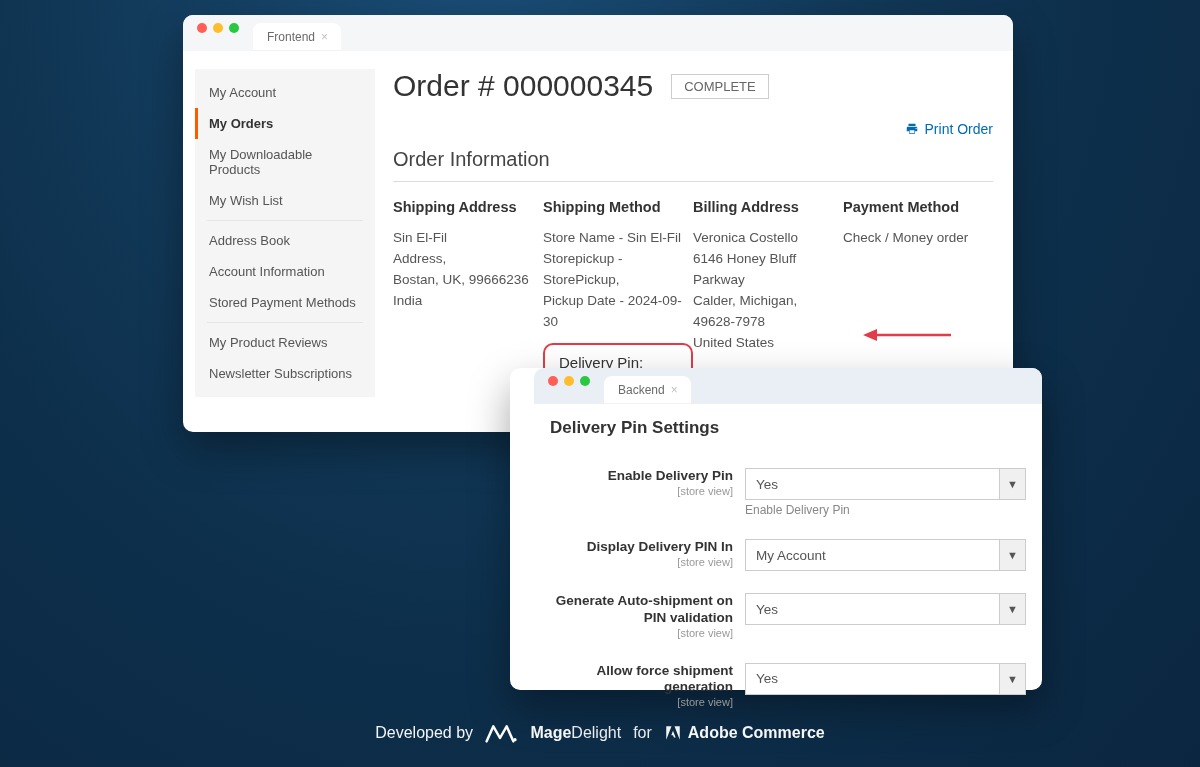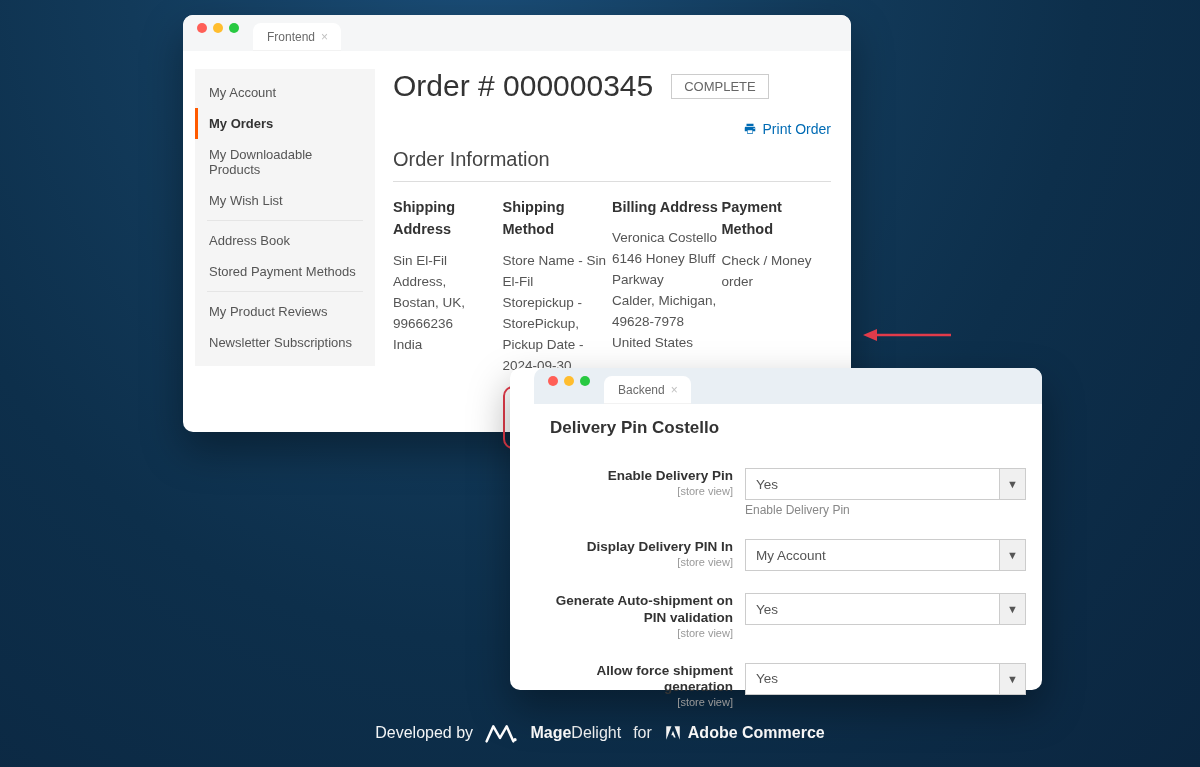--- a/index.html
+++ b/index.html
@@ -7,21 +7,21 @@
   body {
     background: radial-gradient(ellipse at 40% -10%, #1b4f7a 0%, #123a5a 35%, #0d2f4b 60%, #0b2640 100%);
     position: relative;
     overflow: hidden;
   }
 
   
   .front-window {
     position: absolute;
     left: 183px; top: 15px;
-    width: 668px; height: 417px;
+    width: 830px; height: 417px;
     background: #fff;
     border-radius: 10px;
     box-shadow: 0 18px 40px rgba(0,0,0,.35);
   }
   .titlebar {
     height: 36px;
     background: #f5f6f7;
     border-radius: 10px 10px 0 0;
     padding-left: 14px;
     display: flex;
@@ -153,20 +153,21 @@
   </div>
 
   <div class="front-body">
     <div class="sidebar">
       <div class="side-item">My Account</div>
       <div class="side-item active">My Orders</div>
       <div class="side-item">My Downloadable Products</div>
       <div class="side-item">My Wish List</div>
       <div class="side-sep"></div>
       <div class="side-item">Address Book</div>
+      <div class="side-item">Account Information</div>
       <div class="side-item">Stored Payment Methods</div>
       <div class="side-sep"></div>
       <div class="side-item">My Product Reviews</div>
       <div class="side-item">Newsletter Subscriptions</div>
     </div>
 
     <div class="main">
       <div class="order-header">
         <h1 class="order-title">Order # 000000345</h1>
         <span class="status-badge">COMPLETE</span>
@@ -229,21 +230,21 @@
       <span class="dot yellow"></span>
       <span class="dot green"></span>
     </div>
     <div class="tab">
       <span>Backend</span>
       <span class="close">×</span>
     </div>
   </div>
 
   <div class="back-body">
-    <h3 class="back-title">Delivery Pin Costello</h3>
+    <h3 class="back-title">Delivery Pin Settings</h3>
 
     <div class="field-row">
       <div class="label-col">
         <span>Enable Delivery Pin</span>
         <span class="scope">[store view]</span>
       </div>
       <div class="input-col">
         <div class="select">
           <div class="value">Yes</div>
           <div class="arrow">▼</div>

